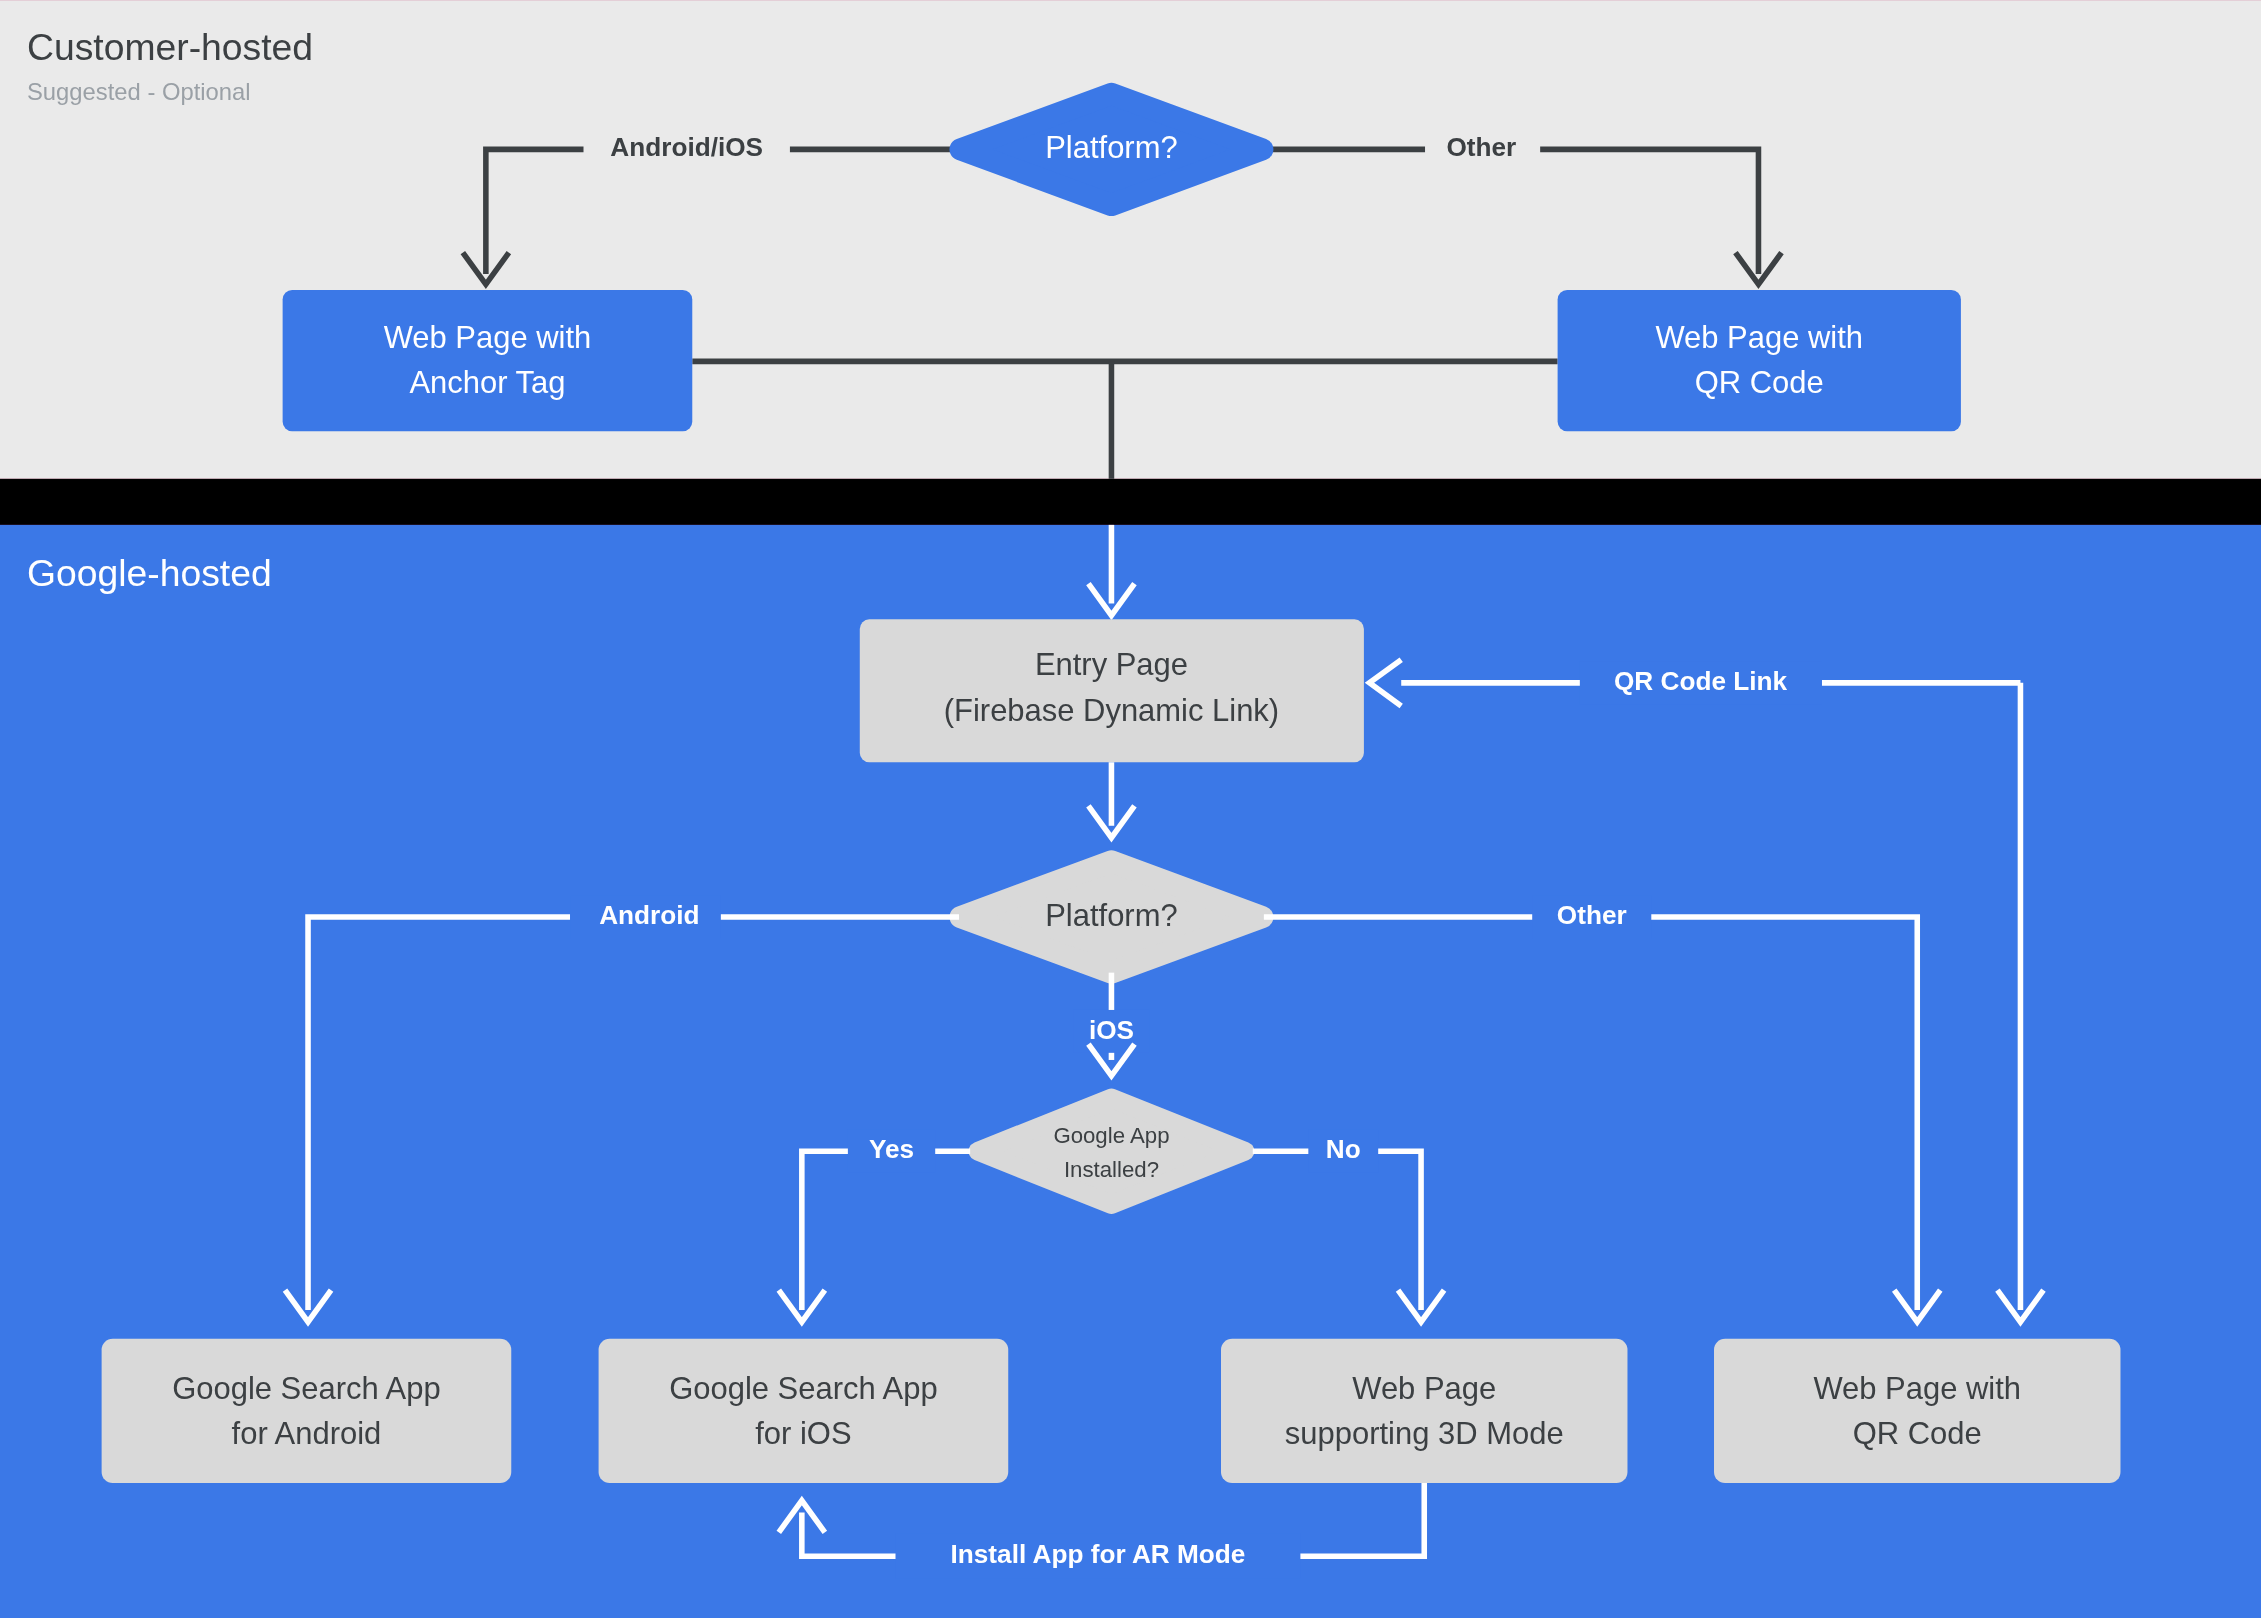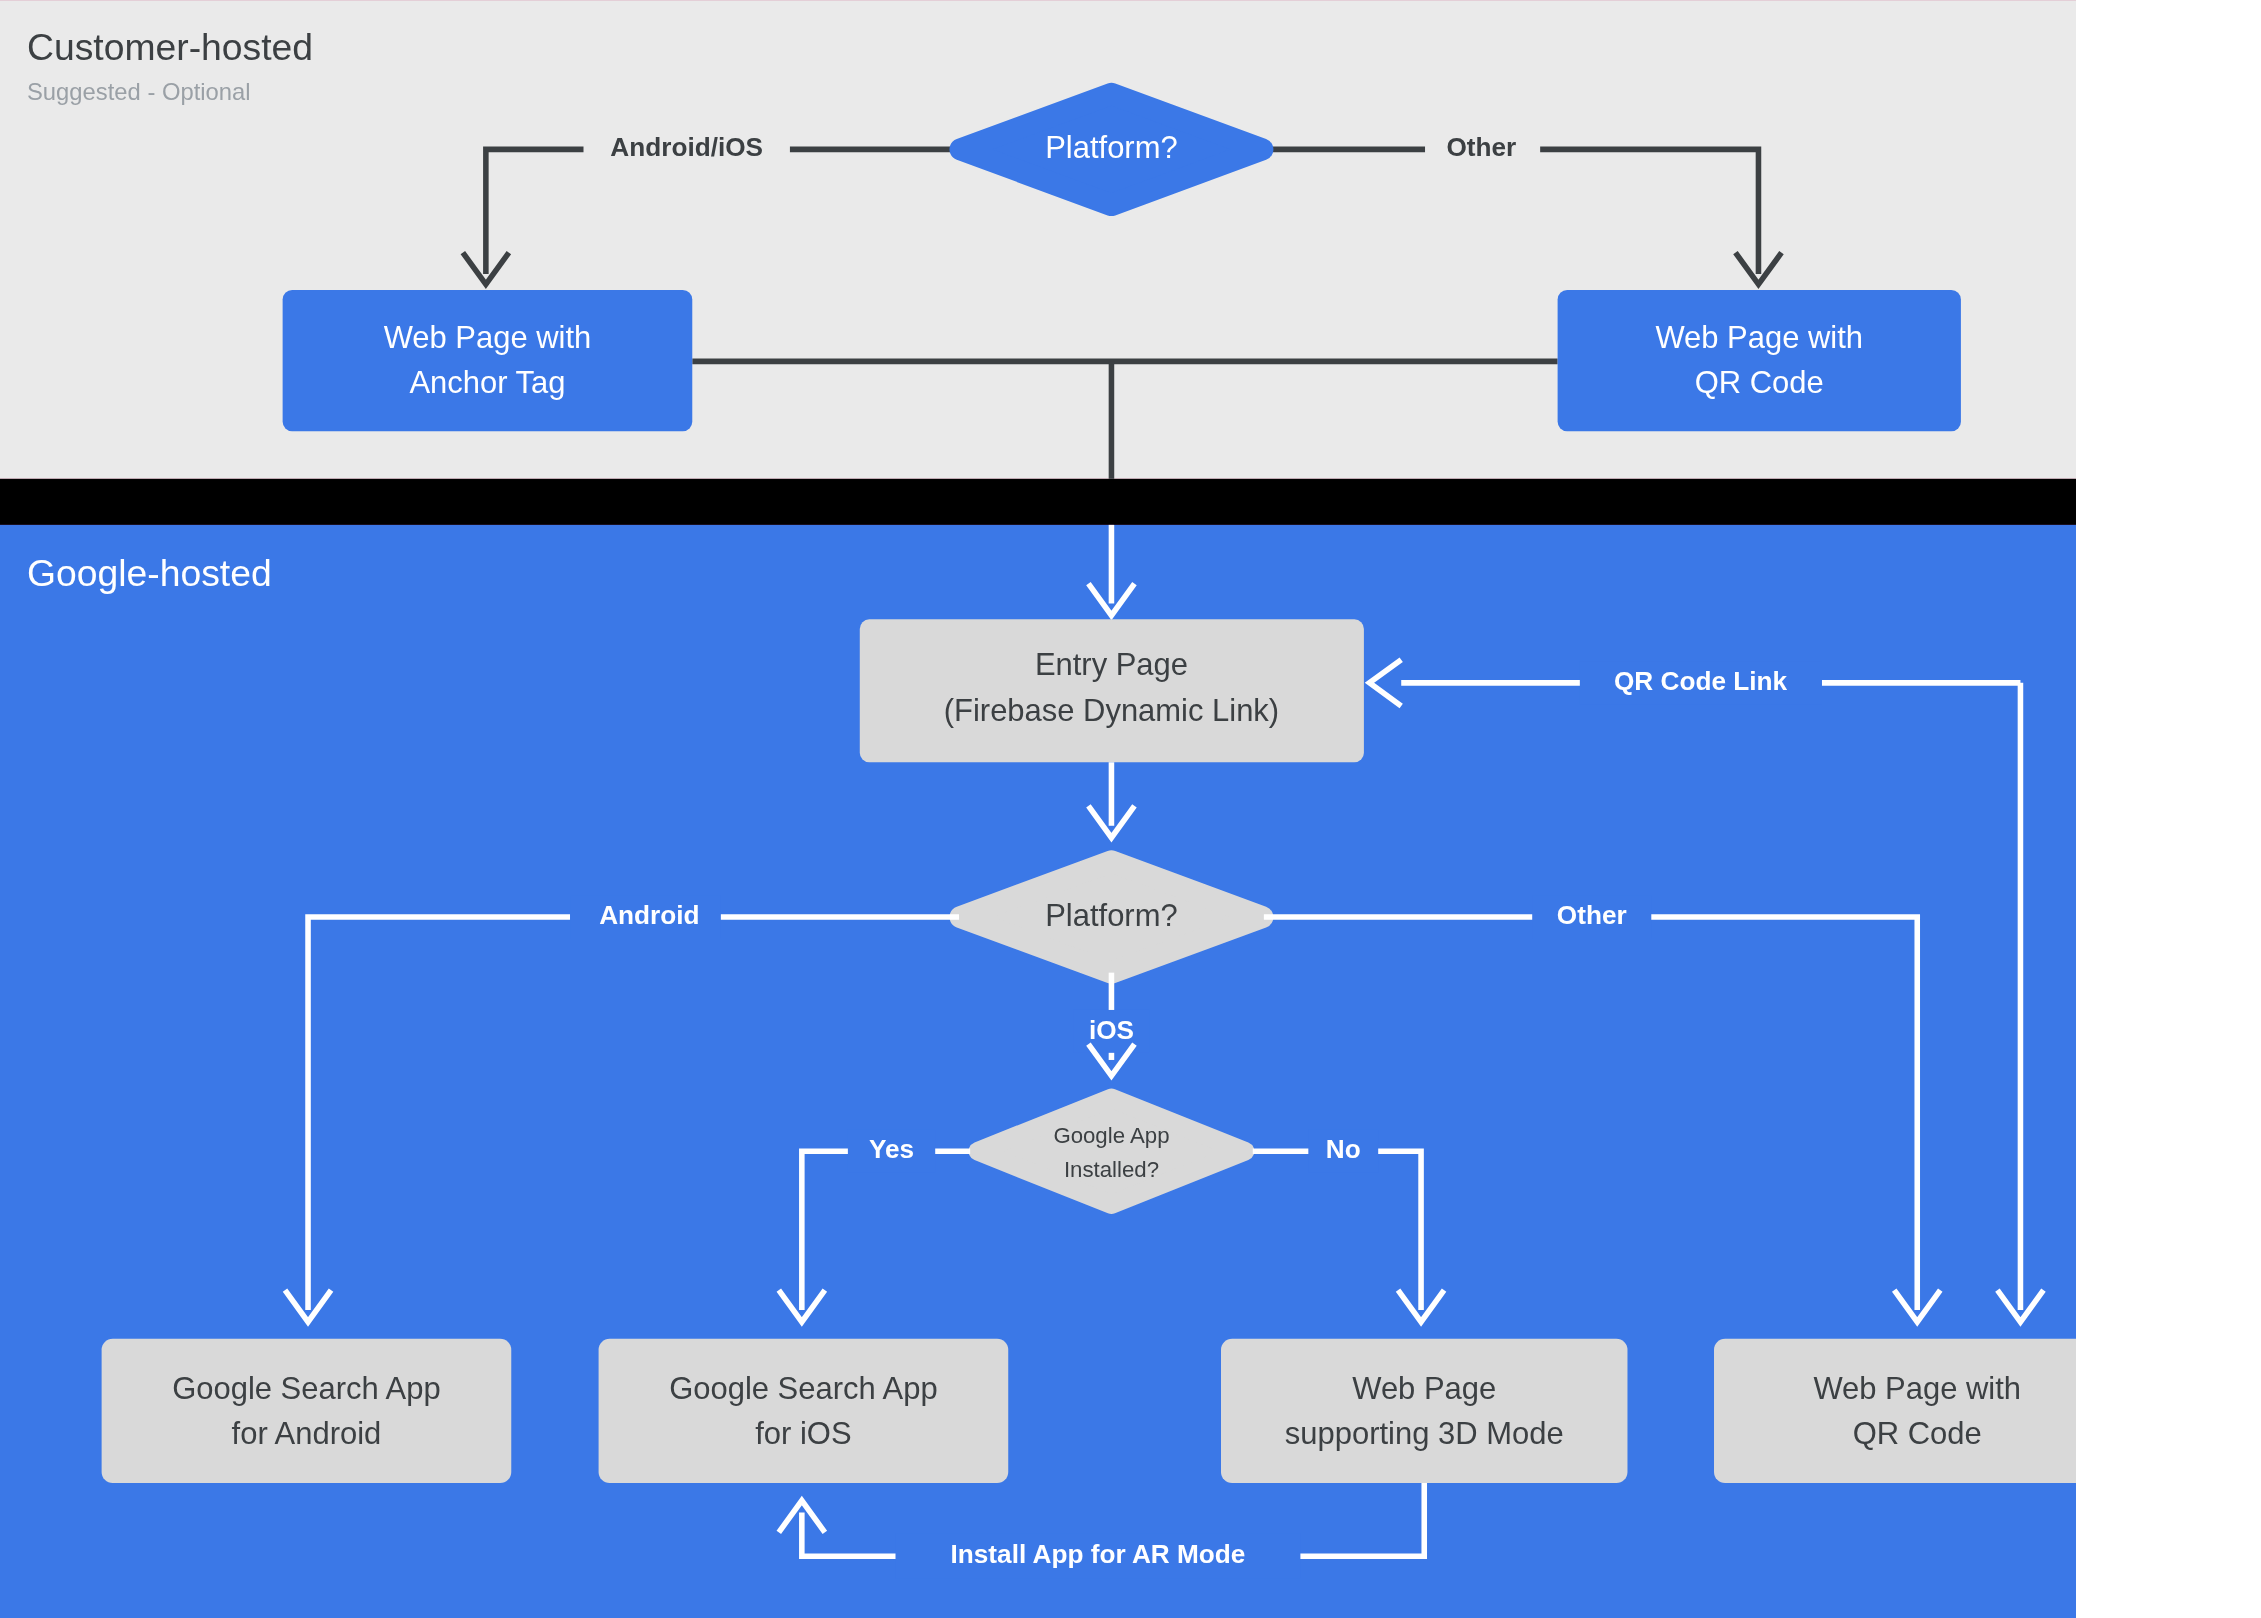--- a/index.html
+++ b/index.html
@@ -1,17 +1,17 @@
 <!DOCTYPE html>
 <html style="font-size:12.7px"><head>
 <meta charset="utf-8">
 <style>
   html,body{margin:0;padding:0;background:#ffffff;}
   body{font-family:"Liberation Sans",sans-serif;}
-  #stage{position:relative;width:2076px;height:1619px;overflow:hidden;background:#be185d;}
+  #stage{position:relative;width:2261px;height:1619px;overflow:hidden;background:#be185d;}
   #stage svg{position:absolute;top:0;left:0;}
   .band-top{fill:#eaeaea;}
   .band-divider{fill:#000000;}
   .band-bottom{fill:#3b78e7;}
   .hdr-main-dark{fill:#3c4043;font-size:47px;font-weight:400;}
   .hdr-sub-dark{fill:#9aa0a6;font-size:30px;font-weight:400;}
   .hdr-main-light{fill:#ffffff;font-size:47px;font-weight:400;}
   .node-blue{fill:#3b78e7;}
   .node-gray{fill:#d9d9d9;}
   .nodetext-white{fill:#ffffff;font-size:39px;font-weight:400;}

